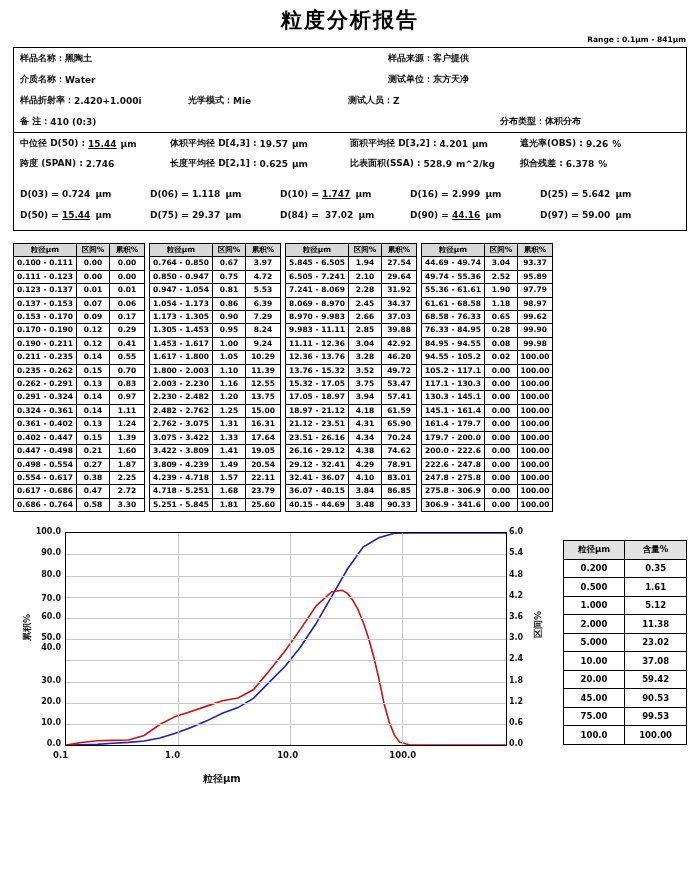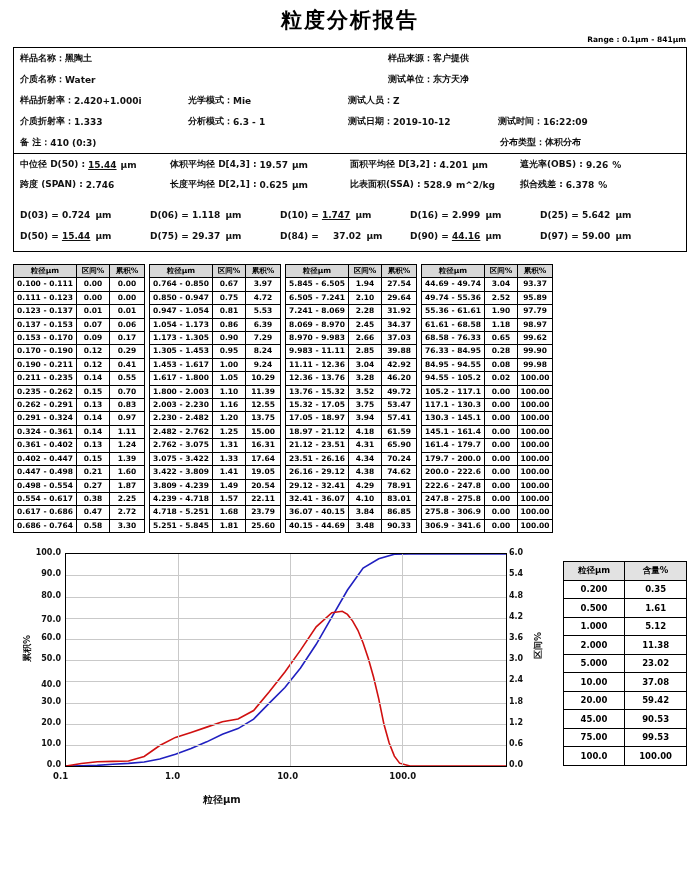--- a/index.html
+++ b/index.html
@@ -116,38 +116,20 @@
         </div>
       <div class="cell" style="width:160px;margin-left:28px;">
           <span class="lbl">光学模式：</span>
           <span class="val">Mie</span>
         </div>
       <div class="cell c3">
           <span class="lbl">测试人员：</span>
           <span class="val">Z</span>
         </div>
     </div>
-    <div class="inforow">
-      <div class="cell" style="width:140px;">
-          <span class="lbl">介质折射率：</span>
-          <span class="val">1.333</span>
-        </div>
-      <div class="cell" style="width:160px;margin-left:28px;">
-          <span class="lbl">分析模式：</span>
-          <span class="val">6.3 - 1</span>
-        </div>
-      <div class="cell" style="width:150px;">
-          <span class="lbl">测试日期：</span>
-          <span class="val">2019-10-12</span>
-        </div>
-      <div class="cell c4">
-          <span class="lbl">测试时间：</span>
-          <span class="val">16:22:09</span>
-        </div>
-    </div>
     <div class="inforow sep-line">
       <div class="cell" style="width:330px;">
           <span class="lbl">备  注：</span>
           <span class="val">410  (0:3)</span>
         </div>
       <div class="cell" style="margin-left:150px;">
           <span class="lbl">分布类型：</span>
           <span class="val">体积分布</span>
         </div>
     </div>
@@ -232,21 +214,21 @@
             <span class="val ul" style="margin-left:3px;">15.44</span>
             <span class="um">μm</span>
           </div>
         <div class="dscell">
             <span class="lbl">D(75) =</span>
             <span class="val" style="margin-left:3px;">29.37</span>
             <span class="um">μm</span>
           </div>
         <div class="dscell">
             <span class="lbl">D(84) =</span>
-            <span class="val" style="margin-left:14px;">37.02</span>
+            <span class="val" style="margin-left:6px;">37.02</span>
             <span class="um">μm</span>
           </div>
         <div class="dscell">
             <span class="lbl">D(90) =</span>
             <span class="val ul" style="margin-left:3px;">44.16</span>
             <span class="um">μm</span>
           </div>
         <div class="dscell">
             <span class="lbl">D(97) =</span>
             <span class="val" style="margin-left:3px;">59.00</span>
@@ -693,21 +675,21 @@
           <div class="gridh" style="top: 84.8px;"></div>
           <div class="gridh" style="top: 63.6px;"></div>
           <div class="gridh" style="top: 42.4px;"></div>
           <div class="gridh" style="top: 21.2px;"></div>
         </div>
       <div id="ylabels-left">
           <div class="ylab-l" style="top: 213px;">0.0</div>
           <div class="ylab-l" style="top: 191.8px;">10.0</div>
           <div class="ylab-l" style="top: 170.6px;">20.0</div>
           <div class="ylab-l" style="top: 149.4px;">30.0</div>
-          <div class="ylab-l" style="top: 133px;">40.0</div>
+          <div class="ylab-l" style="top: 117px;">40.0</div>
           <div class="ylab-l" style="top: 107px;">50.0</div>
           <div class="ylab-l" style="top: 85.8px;">60.0</div>
           <div class="ylab-l" style="top: 68px;">70.0</div>
           <div class="ylab-l" style="top: 43.4px;">80.0</div>
           <div class="ylab-l" style="top: 22.2px;">90.0</div>
           <div class="ylab-l" style="top: 1px;">100.0</div>
         </div>
       <div id="ylabels-right">
           <div class="ylab-r" style="top: 213px;">0.0</div>
           <div class="ylab-r" style="top: 191.8px;">0.6</div>

